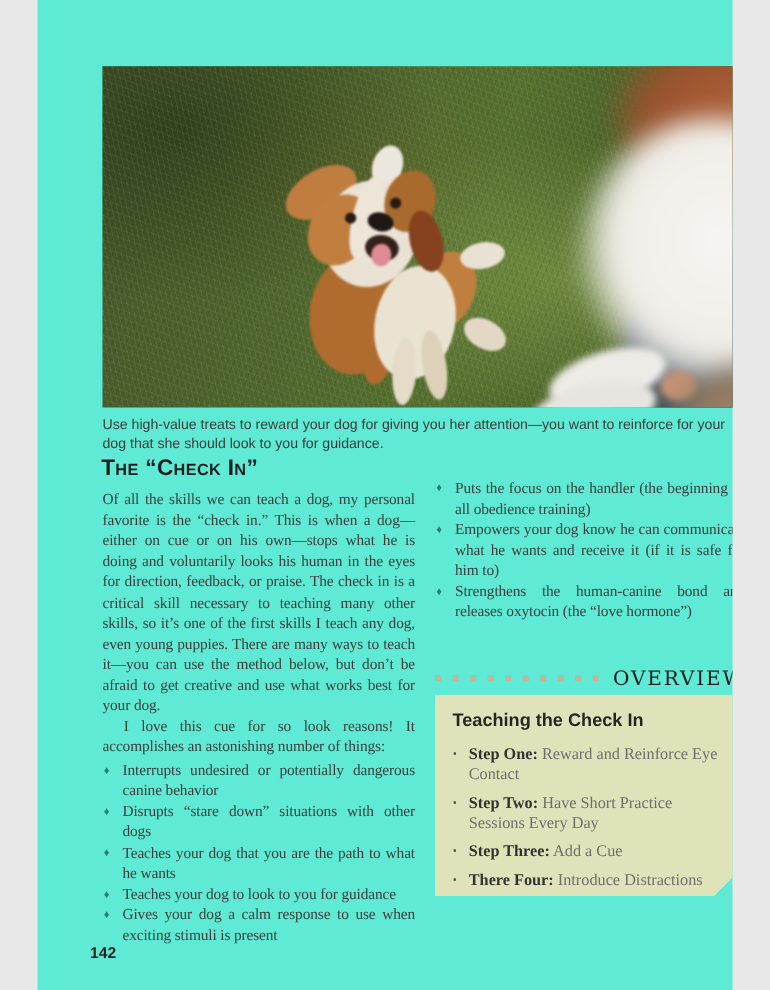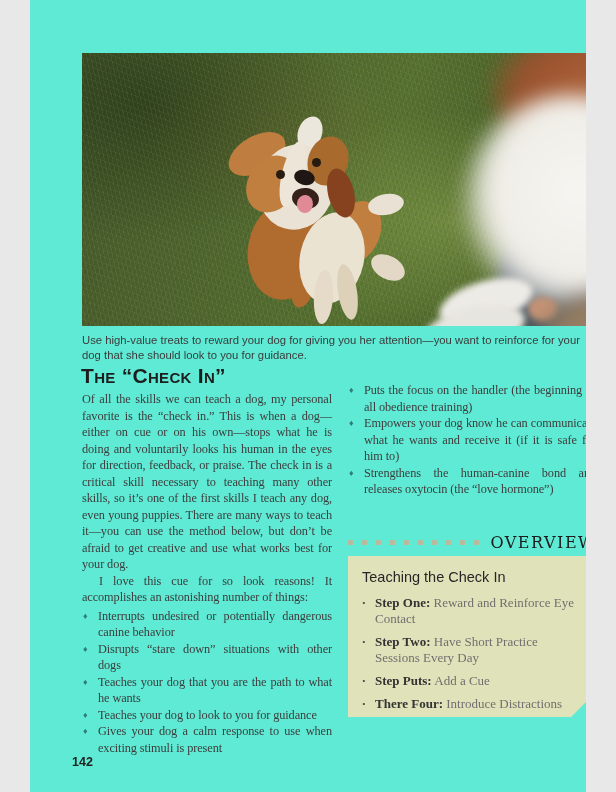--- a/index.html
+++ b/index.html
@@ -52,40 +52,40 @@
   .fg-shoe2   {left:340px;top:254px;width:104px;height:44px;background:#e7e5e0;transform:rotate(-13deg);border-radius:50%;}
   .fg-ankle   {left:446px;top:244px;width:30px; height:24px;background:#c79477;border-radius:50%;}
   .fg-tan     {left:452px;top:236px;width:170px;height:90px;background:radial-gradient(ellipse at 50% 60%,#a18669 0%,#957b5f 55%,rgba(149,123,95,0) 80%);border-radius:50%;}
 
   
   .caption{position:absolute;left:52px;top:333px;width:513px;
            font-family:"Liberation Sans",sans-serif;font-size:11.3px;line-height:15px;color:#3b3b3b;}
 
   
   .heading{position:absolute;left:51px;top:364px;font-family:"Liberation Sans",sans-serif;
-           font-weight:bold;font-size:21px;letter-spacing:.3px;color:#1d1d1d;font-variant:small-caps;}
+           font-weight:bold;font-size:18px;letter-spacing:.3px;color:#1d1d1d;font-variant:small-caps;}
   .col{position:absolute;font-size:12.3px;line-height:16.5px;color:#3d3d3d;letter-spacing:-0.1px;text-align:justify;}
   .col-left{left:52px;top:391px;width:250px;}
   .col-right{left:318px;top:380px;width:248px;}
   .col p{margin:0;}
   .col .indent{text-indent:17px;}
   .bullets{margin-top:2px;}
   .bullet-row{display:flex;align-items:flex-start;}
   .diamond{flex:0 0 15px;color:#2e7d7a;font-size:9px;line-height:16.5px;padding-left:1px;}
   .bullet-text{flex:1;text-align:justify;}
 
   
   .overview-head{position:absolute;left:318px;top:533px;width:248px;display:flex;align-items:center;}
   .ov-dots{display:flex;gap:9px;flex:1;align-items:center;}
   .ov-dots i{display:block;width:5px;height:5px;background:#b9b99c;}
   .ov-label{font-family:"DejaVu Serif",serif;font-size:16px;letter-spacing:1.5px;color:#1c1c1c;margin-left:10px;}
   .overview-box{position:absolute;left:318px;top:556px;width:248px;height:161px;background:#e0e3ba;
                 clip-path:polygon(0 0,100% 0,100% calc(100% - 25px),calc(100% - 25px) 100%,0 100%);
                 box-sizing:border-box;padding:13px 12px 0 14px;font-family:"Liberation Sans",sans-serif;}
-  .box-title{font-size:14.5px;font-weight:normal;color:#262626;margin:0 0 10px 0;}
+  .box-title{font-size:14.5px;font-weight:bold;color:#262626;margin:0 0 10px 0;}
   .step-row{display:flex;align-items:flex-start;font-size:13px;line-height:16px;margin-bottom:7px;}
   .step-dot{flex:0 0 13px;color:#4a4a4a;font-weight:bold;font-size:13px;}
   .step-label{font-weight:bold;color:#333333;}
   .step-text{color:#6f6f6f;}
   .step-body{flex:1;font-family:Liberation Serif, serif;}
 
   
   .footer{position:absolute;left:42px;top:755px;display:flex;align-items:baseline;}
   .page-num{font-family:"Liberation Sans",sans-serif;font-weight:bold;font-size:12.5px;color:#222222;}
   .book-title{font-family:"Liberation Serif",serif;font-size:11.5px;color:#565656;margin-left:10px;}
@@ -197,21 +197,21 @@
     <div class="step-row">
       <span class="step-dot">·</span>
       <span class="step-body"><span class="step-label">Step One:</span> <span class="step-text">Reward and Reinforce Eye Contact</span></span>
     </div>
     <div class="step-row">
       <span class="step-dot">·</span>
       <span class="step-body"><span class="step-label">Step Two:</span> <span class="step-text">Have Short Practice Sessions Every Day</span></span>
     </div>
     <div class="step-row">
       <span class="step-dot">·</span>
-      <span class="step-body"><span class="step-label">Step Puts:</span> <span class="step-text">Add a Cue</span></span>
+      <span class="step-body"><span class="step-label">Step Three:</span> <span class="step-text">Add a Cue</span></span>
     </div>
     <div class="step-row">
       <span class="step-dot">·</span>
       <span class="step-body"><span class="step-label">There Four:</span> <span class="step-text">Introduce Distractions</span></span>
     </div>
   </div>
 
   <div class="footer">
     <span class="page-num">142</span>
   </div>

